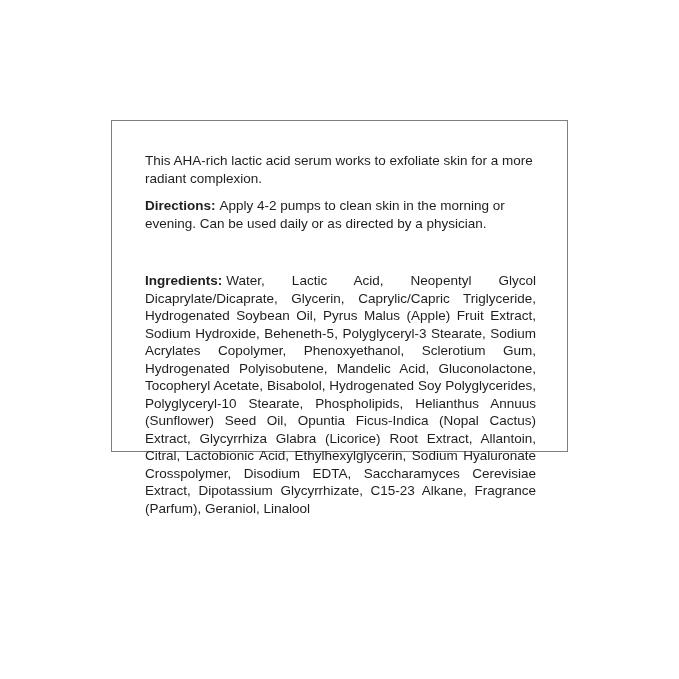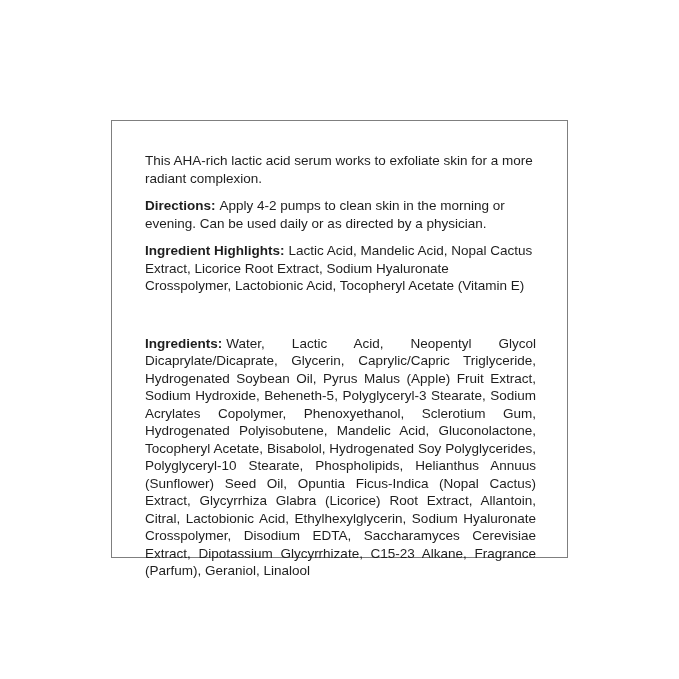--- a/index.html
+++ b/index.html
@@ -15,21 +15,21 @@
     width: 679px;
     height: 679px;
     background: #ffffff;
     overflow: hidden;
   }
   .label-panel {
     position: absolute;
     left: 111px;
     top: 120px;
     width: 457px;
-    height: 438px;
+    height: 332px;
     box-sizing: border-box;
     border: 1px solid #7f7f7f;
     background: #ffffff;
     padding: 31px 31px 0 33px;
   }
   .para {
     margin: 0 0 10px 0;
     font-size: 13.5px;
     line-height: 17.5px;
     color: #1e1e1e;
@@ -55,22 +55,19 @@
   <div class="label-panel">
 
     <p class="para">
       <span>This AHA-rich lactic acid serum works to exfoliate skin for a more radiant complexion.</span>
     </p>
 
     <p class="para">
       <span class="sec-heading">Directions:</span><span>Apply 4-2 pumps to clean skin in the morning or evening. Can be used daily or as directed by a physician.</span>
     </p>
 
-    <p class="para">
-      <span class="sec-heading">Ingredient Highlights:</span><span>Lactic Acid, Mandelic Acid, Nopal Cactus Extract, Licorice Root Extract, Sodium Hyaluronate Crosspolymer, Lactobionic Acid, Tocopheryl Acetate (Vitamin E)</span>
-    </p>
 
     <p class="para justified">
       <span class="sec-heading">Ingredients:</span><span>Water, Lactic Acid, Neopentyl Glycol Dicaprylate/Dicaprate, Glycerin, Caprylic/Capric Triglyceride, Hydrogenated Soybean Oil, Pyrus Malus (Apple) Fruit Extract, Sodium Hydroxide, Beheneth-5, Polyglyceryl-3 Stearate, Sodium Acrylates Copolymer, Phenoxyethanol, Sclerotium Gum, Hydrogenated Polyisobutene, Mandelic Acid, Gluconolactone, Tocopheryl Acetate, Bisabolol, Hydrogenated Soy Polyglycerides, Polyglyceryl-10 Stearate, Phospholipids, Helianthus Annuus (Sunflower) Seed Oil, Opuntia Ficus-Indica (Nopal Cactus) Extract, Glycyrrhiza Glabra (Licorice) Root Extract, Allantoin, Citral, Lactobionic Acid, Ethylhexylglycerin, Sodium Hyaluronate Crosspolymer, Disodium EDTA, Saccharamyces Cerevisiae Extract, Dipotassium Glycyrrhizate, C15-23 Alkane, Fragrance (Parfum), Geraniol, Linalool</span>
     </p>
 
   </div>
 </div>
 
 </body></html>

